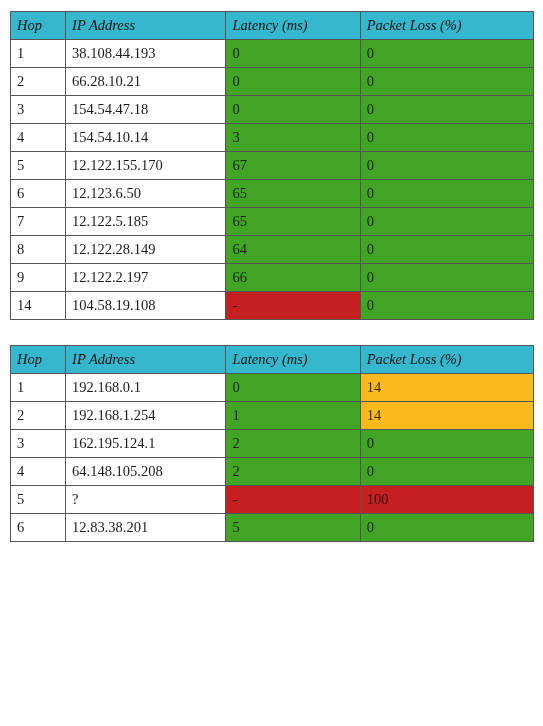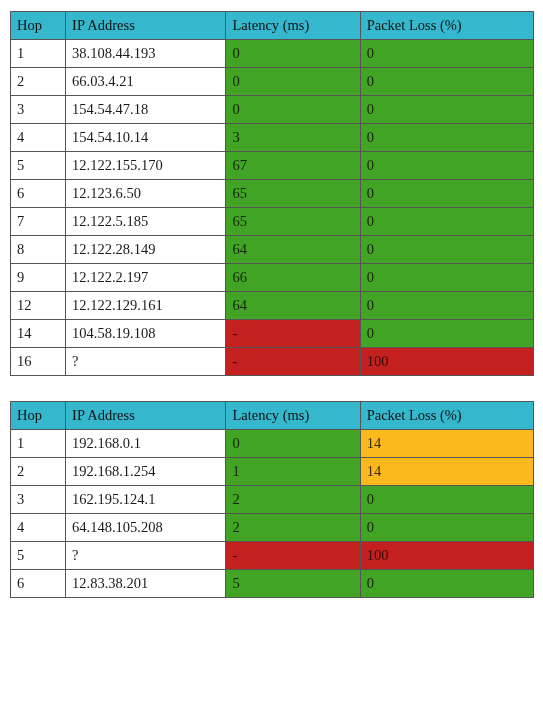--- a/index.html
+++ b/index.html
@@ -39,20 +39,21 @@
     line-height: 27px;
     font-weight: normal;
     text-align: left;
     vertical-align: middle;
     white-space: nowrap;
     overflow: hidden;
   }
   .trace-table thead th {
     background: #35b8cd;
     color: #111111;
+    font-style: italic;
   }
   .col-hop   { width: 55px; }
   .col-ip    { width: 160px; }
   .col-lat   { width: 134px; }
   .col-loss  { width: 173px; }
 
   td.cell-hop,
   td.cell-ip {
     background: #ffffff;
   }
@@ -82,21 +83,21 @@
         </thead>
         <tbody>
           <tr>
             <td class="cell-hop">1</td>
             <td class="cell-ip">38.108.44.193</td>
             <td class="cell-latency status-good">0</td>
             <td class="cell-packet-loss status-good">0</td>
           </tr>
           <tr>
             <td class="cell-hop">2</td>
-            <td class="cell-ip">66.03.4.21</td>
+            <td class="cell-ip">66.28.10.21</td>
             <td class="cell-latency status-good">0</td>
             <td class="cell-packet-loss status-good">0</td>
           </tr>
           <tr>
             <td class="cell-hop">3</td>
             <td class="cell-ip">154.54.47.18</td>
             <td class="cell-latency status-good">0</td>
             <td class="cell-packet-loss status-good">0</td>
           </tr>
           <tr>
@@ -129,36 +130,24 @@
             <td class="cell-latency status-good">64</td>
             <td class="cell-packet-loss status-good">0</td>
           </tr>
           <tr>
             <td class="cell-hop">9</td>
             <td class="cell-ip">12.122.2.197</td>
             <td class="cell-latency status-good">66</td>
             <td class="cell-packet-loss status-good">0</td>
           </tr>
           <tr>
-            <td class="cell-hop">12</td>
-            <td class="cell-ip">12.122.129.161</td>
-            <td class="cell-latency status-good">64</td>
-            <td class="cell-packet-loss status-good">0</td>
-          </tr>
-          <tr>
             <td class="cell-hop">14</td>
             <td class="cell-ip">104.58.19.108</td>
             <td class="cell-latency status-bad">-</td>
             <td class="cell-packet-loss status-good">0</td>
-          </tr>
-          <tr>
-            <td class="cell-hop">16</td>
-            <td class="cell-ip">?</td>
-            <td class="cell-latency status-bad">-</td>
-            <td class="cell-packet-loss status-bad">100</td>
           </tr>
         </tbody>
       </table>
       <table class="trace-table">
         <colgroup>
           <col class="col-hop">
           <col class="col-ip">
           <col class="col-lat">
           <col class="col-loss">
         </colgroup>

